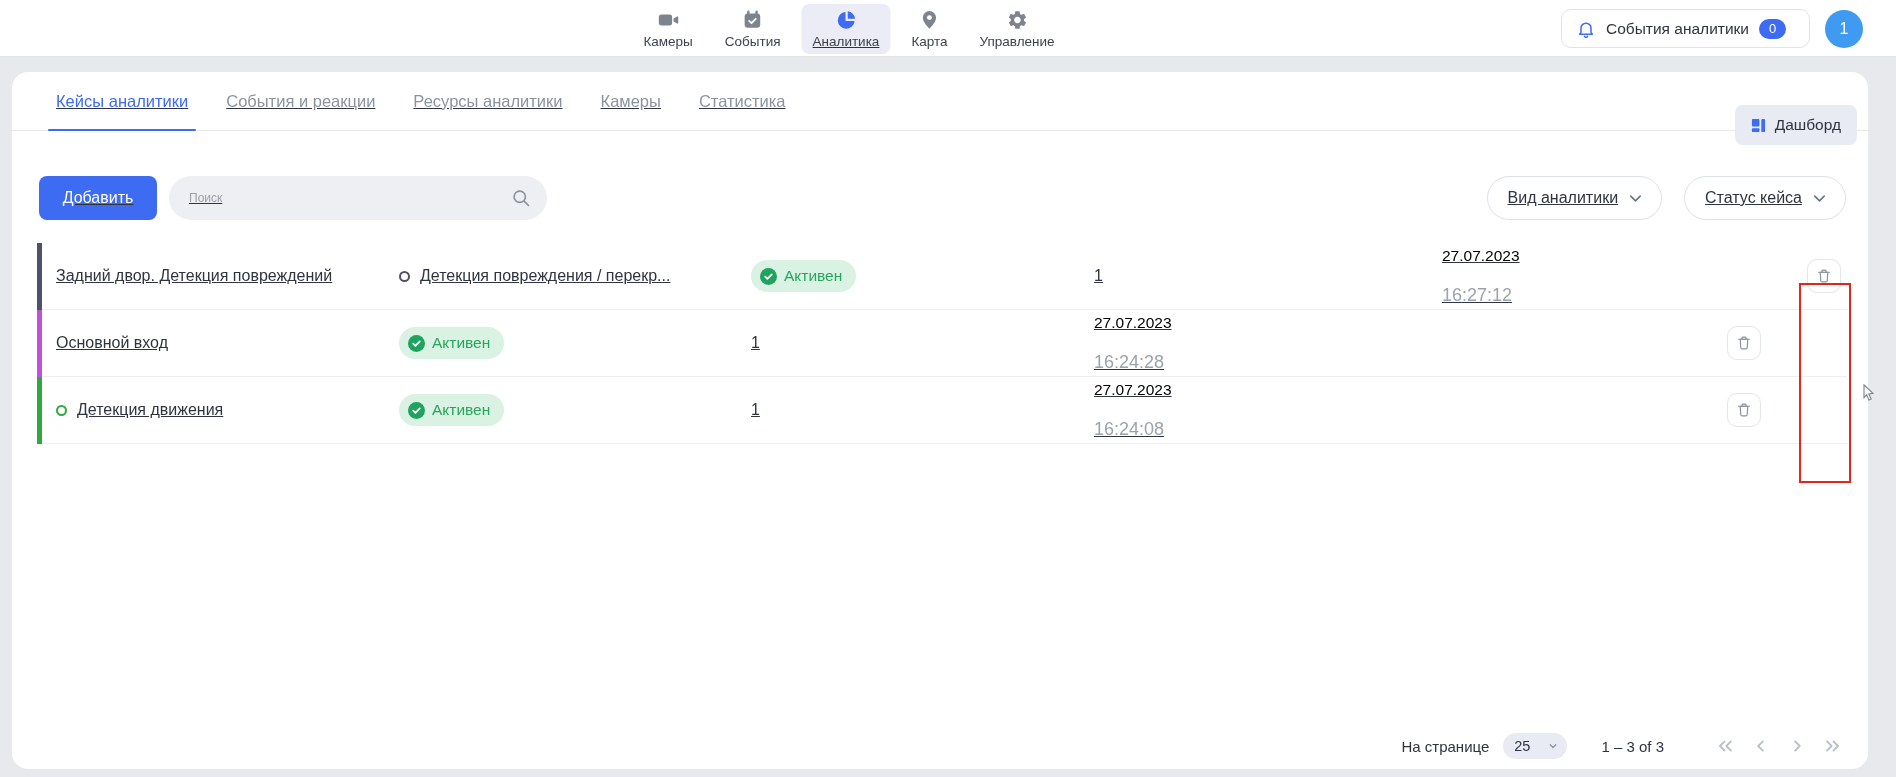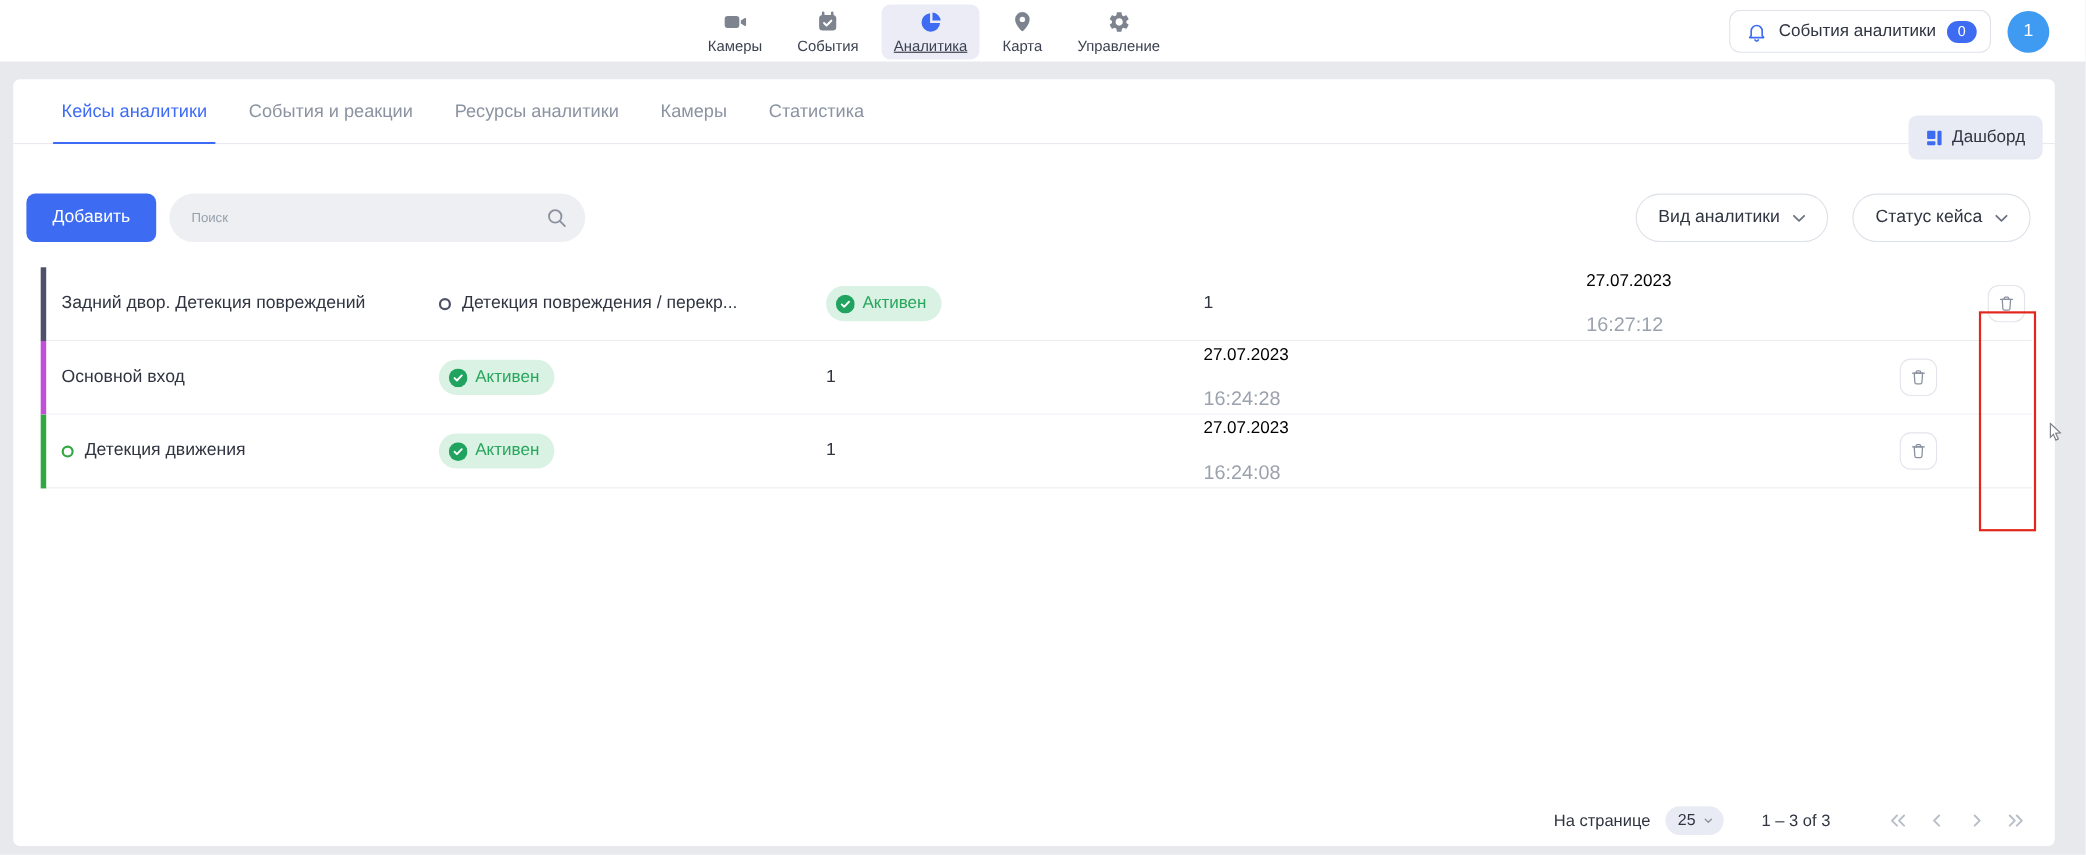--- a/index.html
+++ b/index.html
@@ -21,37 +21,37 @@
     display:flex; flex-direction:column; align-items:center; gap:3px;
     padding:5px 11px; border-radius:8px; cursor:pointer;
   }
   .nav-item.active { background:#ebecf6;text-decoration:underline; }
   .nav-item .nicon { width:22px; height:22px; display:block; }
   .nav-item .nlabel { font-size:13.5px; color:#3c4250; white-space:nowrap; }
   .header-right {
     position:absolute; right:33px; top:9px; display:flex; align-items:center; gap:15px;
   }
   .events-btn {
-    display:flex; align-items:center; gap:10px; height:39px; padding:0 12px 0 14px;
+    display:flex; align-items:center; gap:10px; height:39px; padding:0 23px 0 14px;
     background:#fff; border:1px solid #e0e3e9; border-radius:10px; cursor:pointer;
     font-family:inherit; font-size:15.5px; color:#2f3440;
   }
   .events-btn .bicon { width:20px; height:20px; }
   .badge {
     background:#3d6bf2; color:#fff; font-size:13px; line-height:20px;
     min-width:27px; border-radius:11px; text-align:center; padding:0 7px;
   }
   .avatar {
     width:38px; height:38px; border-radius:50%; background:#3f9af2; color:#fff;
     font-size:16px; display:flex; align-items:center; justify-content:center; cursor:pointer;
   }
   
   .card {
     position:absolute; top:72px; left:12px; right:28px; bottom:8px;
-    background:#ffffff; border-radius:6px;
+    background:#ffffff; border-radius:16px;text-decoration:underline;
   }
   .tabs-bar {
     position:relative; height:59px; border-bottom:1px solid #e8eaef;
     display:flex; align-items:stretch; padding-left:44px;
   }
   .tabs { display:flex; gap:38px; }
   .tab {
     position:relative; display:flex; align-items:center; font-size:16.5px;
     color:#8b93a1; cursor:pointer; white-space:nowrap;
   }
@@ -62,21 +62,21 @@
   }
   .dashboard-btn {
     position:absolute; right:11px; top:33px; height:40px; padding:0 16px;
     display:flex; align-items:center; gap:9px; background:#e9ebf4; border:none;
     border-radius:8px; cursor:pointer; font-family:inherit; font-size:15.5px; color:#2f3440;
     z-index:2;
   }
   .dashboard-btn .dicon { width:15px; height:15px; }
   
   .toolbar {
-    margin:45px 22px 0 12px; height:44px; display:flex; align-items:center;
+    margin:45px 22px 0 27px; height:44px; display:flex; align-items:center;
   }
   .add-btn {
     height:44px; width:118px; background:#3d6bf2; color:#fff; border:none;
     border-radius:8px; font-family:inherit; font-size:16px; cursor:pointer;
   }
   .search {
     margin-left:12px; width:378px; height:44px; background:#edeff3; border-radius:22px;
     display:flex; align-items:center; padding:0 16px 0 20px;
   }
   .search input {
@@ -128,21 +128,21 @@
     position:absolute; top:40px; right:-4px; width:52px; height:200px;
     border:2px solid #e2261c; pointer-events:none; z-index:3;
   }
   
   .pagination {
     position:absolute; right:22px; bottom:8px; height:30px;
     display:flex; align-items:center; font-size:15px; color:#2f3440;
   }
   .pp-label { margin-right:14px; }
   .pp-select {
-    display:flex; align-items:center; gap:7px; background:#e9ebf4; border-radius:13px;
+    display:flex; align-items:center; gap:18px; background:#e9ebf4; border-radius:13px;
     height:26px; padding:0 9px 0 11px; font-size:14.5px; cursor:pointer;
   }
   .pp-select svg { width:10px; height:10px; }
   .range { margin:0 0 0 34px; color:#2f3440; }
   .pager { display:flex; gap:10px; margin-left:48px; }
   .pager .pbtn {
     width:26px; height:26px; display:flex; align-items:center; justify-content:center;
     background:transparent; border:none; cursor:pointer;
   }
   .pager svg { width:22px; height:22px; }

